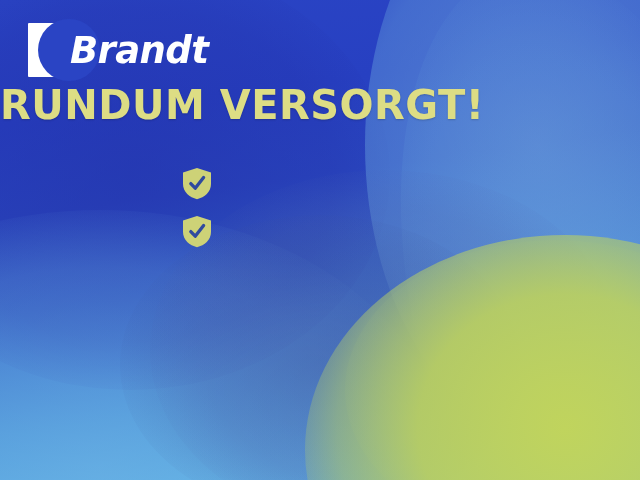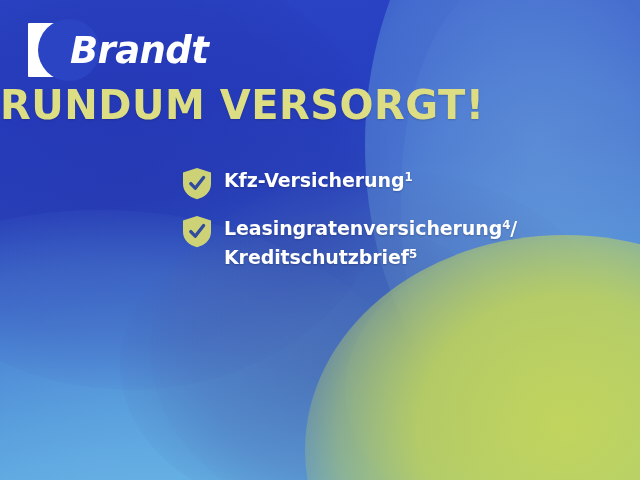--- a/index.html
+++ b/index.html
@@ -226,32 +226,25 @@
 
   <div id="headline">RUNDUM VERSORGT!</div>
 
   <div id="benefits">
 
     <div class="benefit">
       <svg class="shield" viewBox="0 0 30 33">
         <path d="M15 1 L29 5.5 V17 C29 25 22.5 30.3 15 32.2 C7.5 30.3 1 25 1 17 V5.5 Z" fill="#cdd277"></path>
         <path d="M8.8 16.6 L13.2 21.2 L21.6 10.6" fill="none" stroke="#2f4a9e" stroke-width="3.3" stroke-linecap="round" stroke-linejoin="round"></path>
       </svg>
-      <div class="benefit-text">
-        <span>Kfz-Versicherung</span><sup>1</sup>
-      </div>
     </div>
 
 
 
     <div class="benefit">
       <svg class="shield" viewBox="0 0 30 33">
         <path d="M15 1 L29 5.5 V17 C29 25 22.5 30.3 15 32.2 C7.5 30.3 1 25 1 17 V5.5 Z" fill="#cdd277"></path>
         <path d="M8.8 16.6 L13.2 21.2 L21.6 10.6" fill="none" stroke="#2f4a9e" stroke-width="3.3" stroke-linecap="round" stroke-linejoin="round"></path>
       </svg>
-      <div class="benefit-text">
-        <span>Leasingratenversicherung</span><sup>4</sup><span>/</span><br>
-        <span>Kreditschutzbrief</span><sup>5</sup>
-      </div>
     </div>
 
   </div>
 </div>
 
 </body></html>

